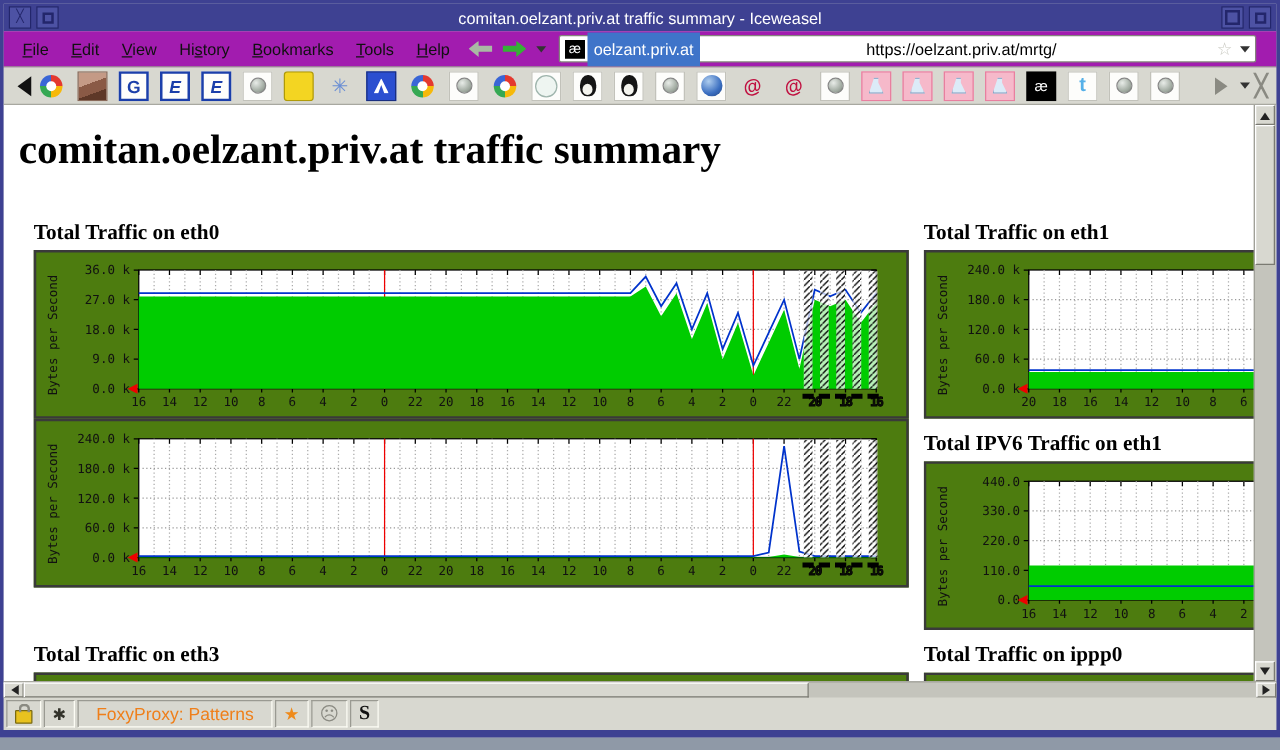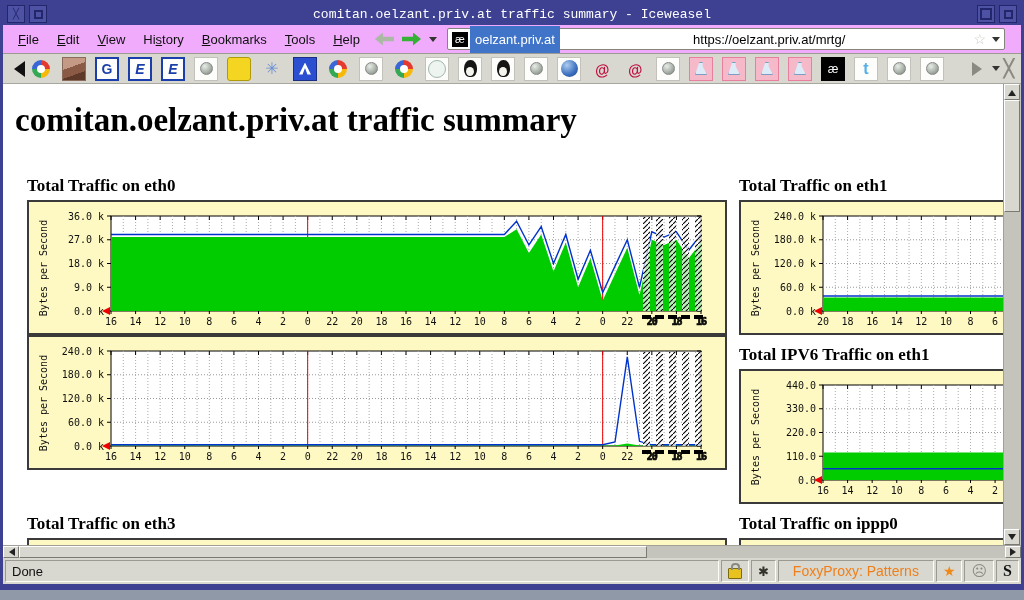--- a/index.html
+++ b/index.html
@@ -3,25 +3,25 @@
 <meta charset="utf-8">
 <style>
   html,body{margin:0;padding:0;}
   body{width:1024px;height:600px;overflow:hidden;background:#8f99a7;font-family:"Liberation Sans",sans-serif;}
   .window{position:absolute;left:0;top:0;width:1024px;height:590px;box-sizing:border-box;
           border:3px solid #3e4192;border-bottom-width:6px;background:#d8d8d0;}
   
   .titlebar{height:22px;background:#3e4192;display:flex;align-items:center;padding:0 2px;}
   .tb-btn{width:16px;height:16px;background:#4d52a4;border:1px solid #23266b;margin:0 2px;
           display:flex;align-items:center;justify-content:center;color:#23266b;font-size:10px;line-height:10px;}
-  .tb-title{flex:1;text-align:center;color:#fff;font-family:Liberation Mono, monospace;font-size:13px;white-space:nowrap;overflow:hidden;}
+  .tb-title{flex:1;text-align:center;color:#fff;font-family:Liberation Sans, sans-serif;font-size:13px;white-space:nowrap;overflow:hidden;}
   .glyph-max{width:8px;height:8px;border:2px solid #23266b;}
   .glyph-min{width:5px;height:5px;border:2px solid #23266b;}
   
-  .menubar{height:28px;background:#f0abfc;border-bottom:1px solid #9b9b93;display:flex;align-items:center;padding:0 6px;}
+  .menubar{height:28px;background:#a21caf;border-bottom:1px solid #9b9b93;display:flex;align-items:center;padding:0 6px;}
   .menu-item{padding:4px 9px;font-size:13px;color:#101010;white-space:nowrap;}
   .menu-item u{text-decoration:underline;}
   .nav{display:flex;align-items:center;margin-left:6px;gap:8px;}
   .arr{width:19px;height:13px;clip-path:polygon(0 50%,42% 0,42% 32%,100% 32%,100% 68%,42% 68%,42% 100%);}
   .arr.back{background:#a9b9a4;}
   .arr.fwd{background:#35b135;transform:scaleX(-1);}
   .caret{width:0;height:0;border:4px solid transparent;border-top:5px solid #333;margin-top:4px;}
   .urlbar{flex:1;height:20px;margin:0 10px 0 10px;background:#fff;border:1px solid #84847c;border-radius:2px;
           display:flex;align-items:center;padding:0 4px;min-width:0;}
   .favicon{width:16px;height:15px;background:#000;color:#fff;font-size:11px;line-height:15px;text-align:center;flex:0 0 16px;}
@@ -59,21 +59,21 @@
   .ic-aoe{background:#000;color:#fff;border:none;font-size:12px;}
   .ic-twitter{color:#55b0e8;font-weight:bold;font-size:16px;}
   .tb-x{color:#8a8a82;font-size:17px;font-weight:bold;margin:0 4px;}
   
   .content{position:relative;height:461px;background:#fff;overflow:hidden;}
   .inner{width:1003px;height:100%;overflow:hidden;}
   h1{font-family:"Liberation Serif",serif;font-weight:bold;font-size:33px;line-height:40px;margin:16px 0 26px 12px;color:#000;}
   .grid{display:grid;grid-template-columns:700px 267px;column-gap:12px;padding-left:24px;}
   .cell h2{font-family:"Liberation Serif",serif;font-weight:bold;font-size:17px;line-height:21px;margin:9px 0 4px 0;color:#000;white-space:nowrap;}
   .clip{width:267px;overflow:hidden;}
-  .graph-box{width:696px;height:131px;background:#fef9c3;border:2px solid #3a3a3a;position:relative;}
+  .graph-box{width:696px;height:131px;background:#4d7c0f;border:2px solid #3a3a3a;position:relative;}
   .ylabel{position:absolute;left:14px;top:50%;transform:translate(-50%,-50%) rotate(-90deg);
           font-family:"DejaVu Sans Mono",monospace;font-size:10px;color:#111;white-space:nowrap;}
   .graph-box svg{position:absolute;left:14px;top:2px;}
   svg text{font-family:"DejaVu Sans Mono",monospace;font-size:10px;fill:#111;}
   svg text.bold{font-weight:900;letter-spacing:-1px;stroke:#000;stroke-width:0.7;}
   
   .vscroll{position:absolute;right:0;top:0;width:18px;height:461px;background:#c4c4bc;border-left:1px solid #a0a098;box-sizing:border-box;}
   .sb-btn{width:16px;height:16px;background:#d8d8d0;border:1px solid;border-color:#fff #7a7a72 #7a7a72 #fff;
           display:flex;align-items:center;justify-content:center;box-sizing:border-box;}
   .tri-up{width:0;height:0;border:4px solid transparent;border-bottom:6px solid #222;margin-bottom:3px;}
@@ -1287,21 +1287,20 @@
     <div class="sb-btn">
         <span class="tri-left"></span>
       </div>
     <div class="hthumb"></div>
     <div class="sb-btn hsb-right">
         <span class="tri-right"></span>
       </div>
   </div>
 
   <div class="statusbar">
-    <div class="sb-cell sb-status">Done</div>
     <div class="sb-cell">
         <span class="lock"></span>
       </div>
     <div class="sb-cell">
         <span class="bug">✱</span>
       </div>
     <div class="sb-cell sb-foxy">FoxyProxy: Patterns</div>
     <div class="sb-cell">
         <span class="fox">★</span>
       </div>

